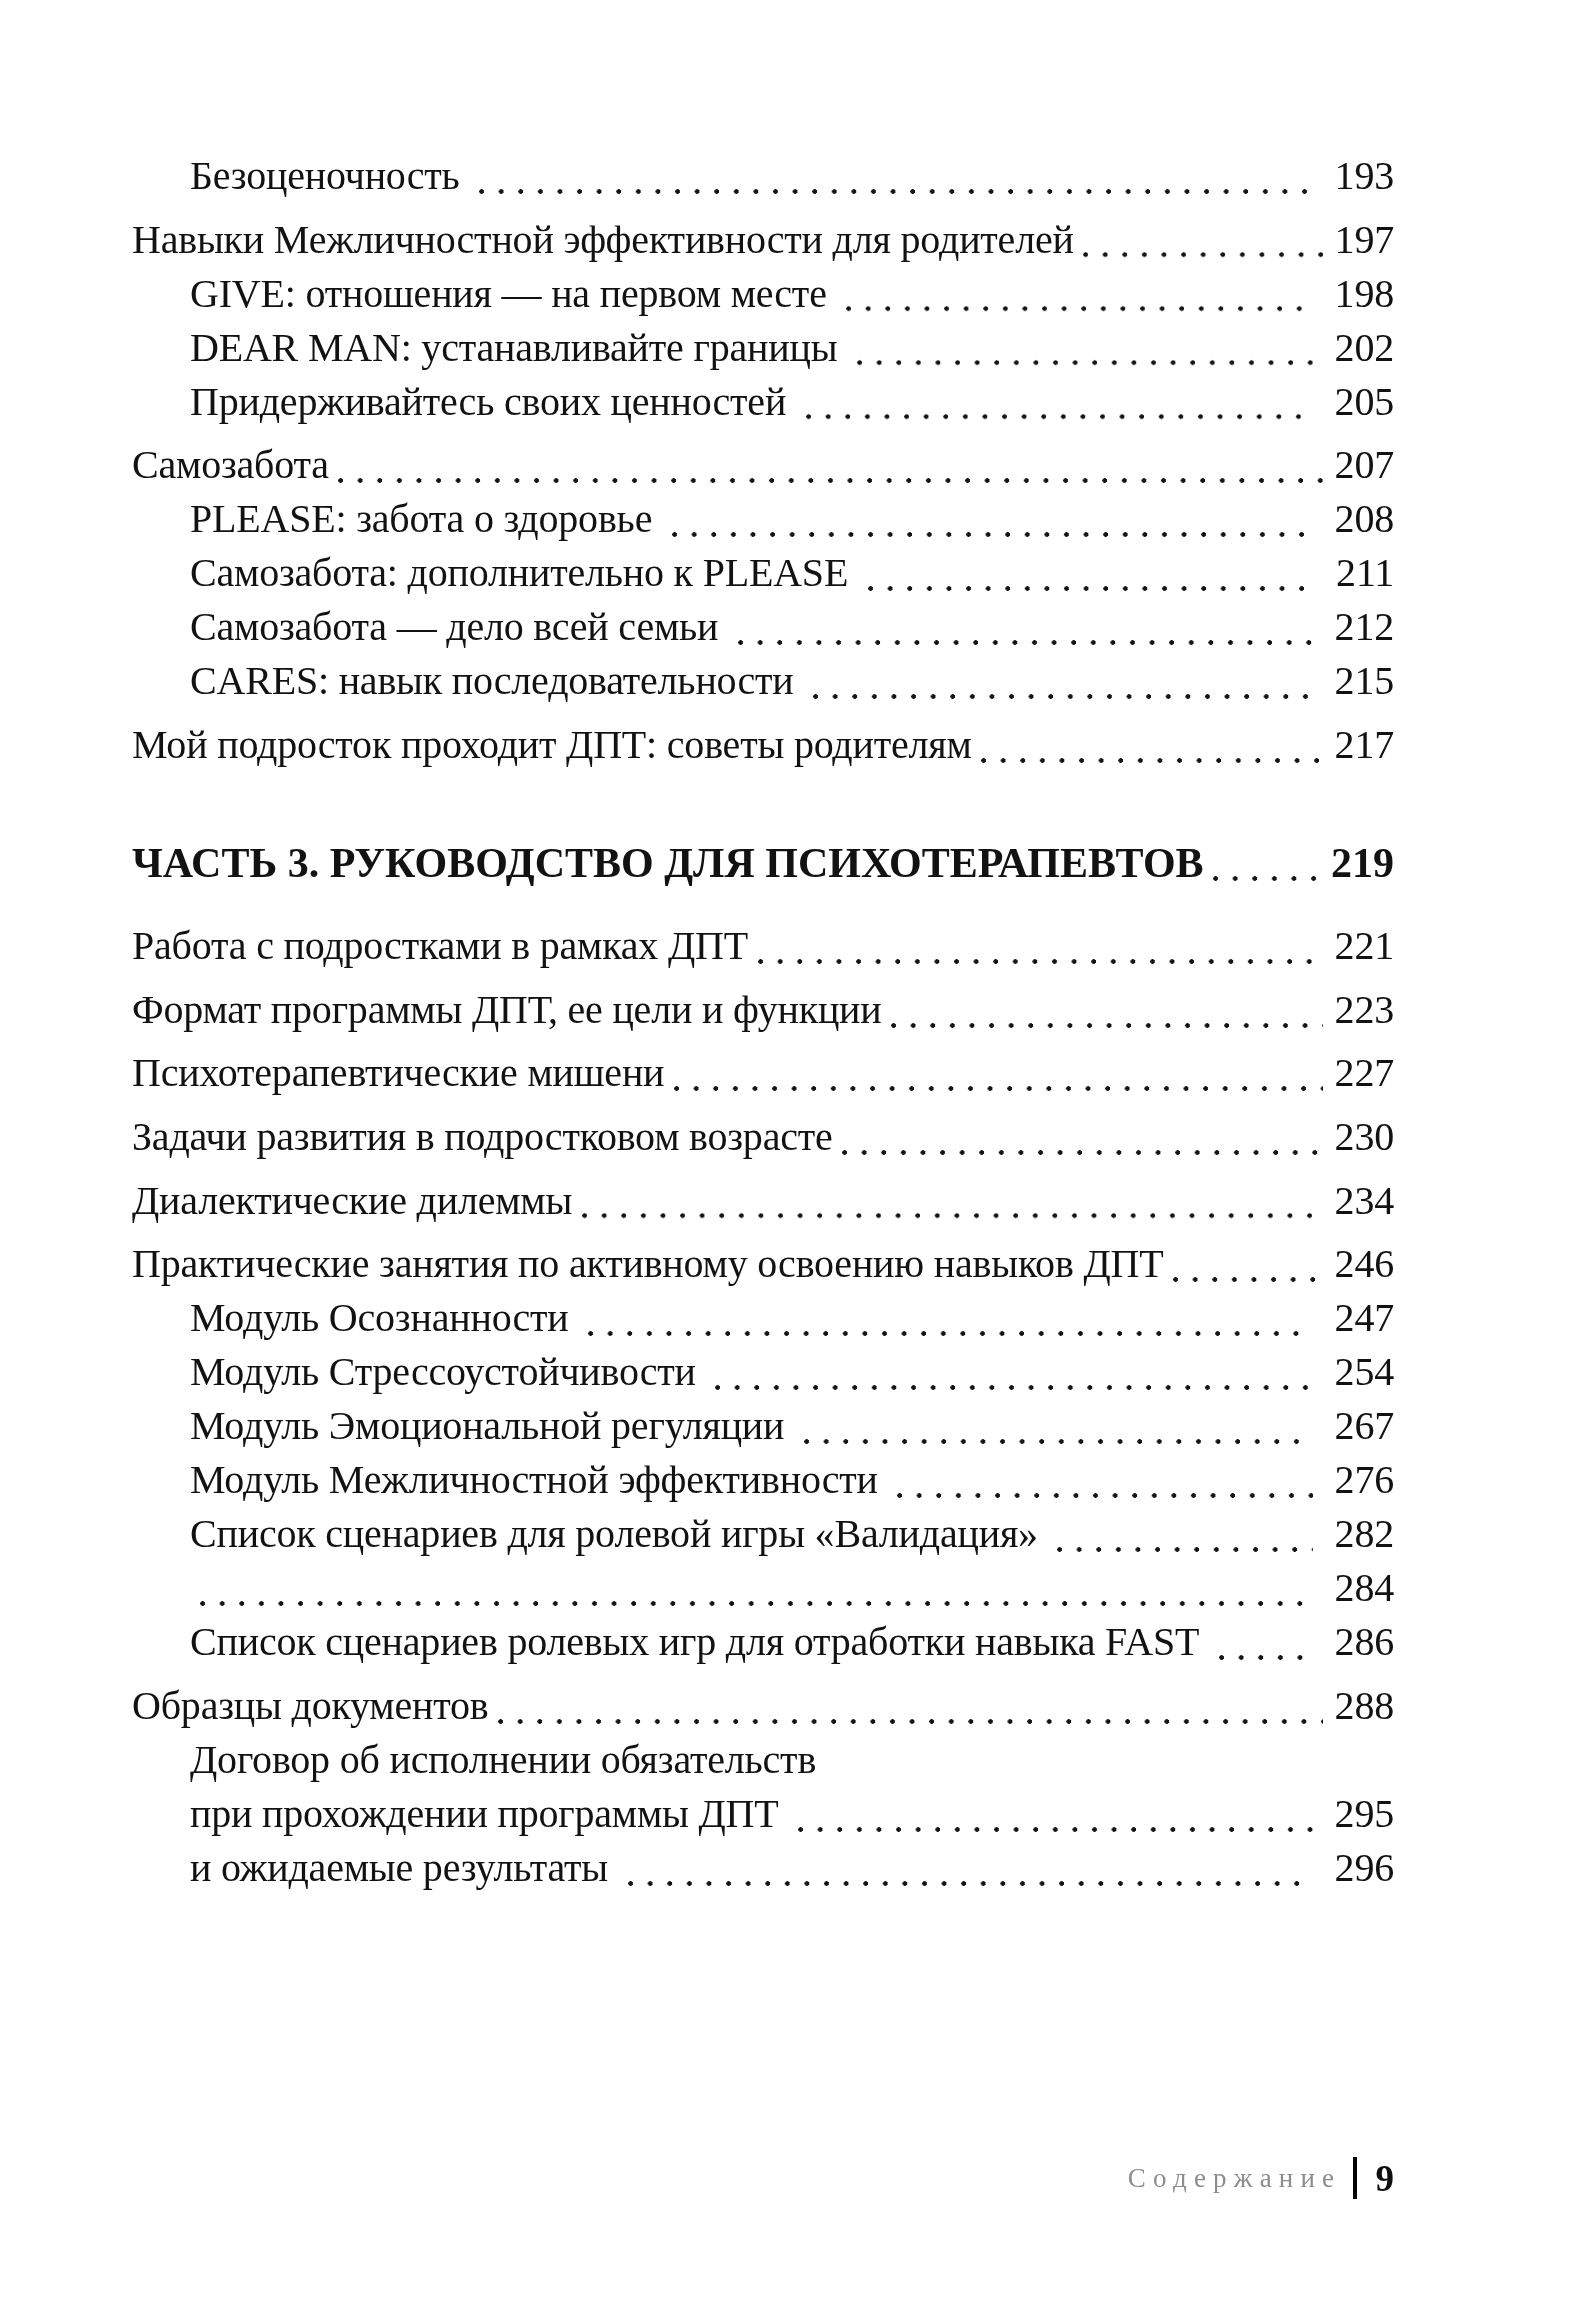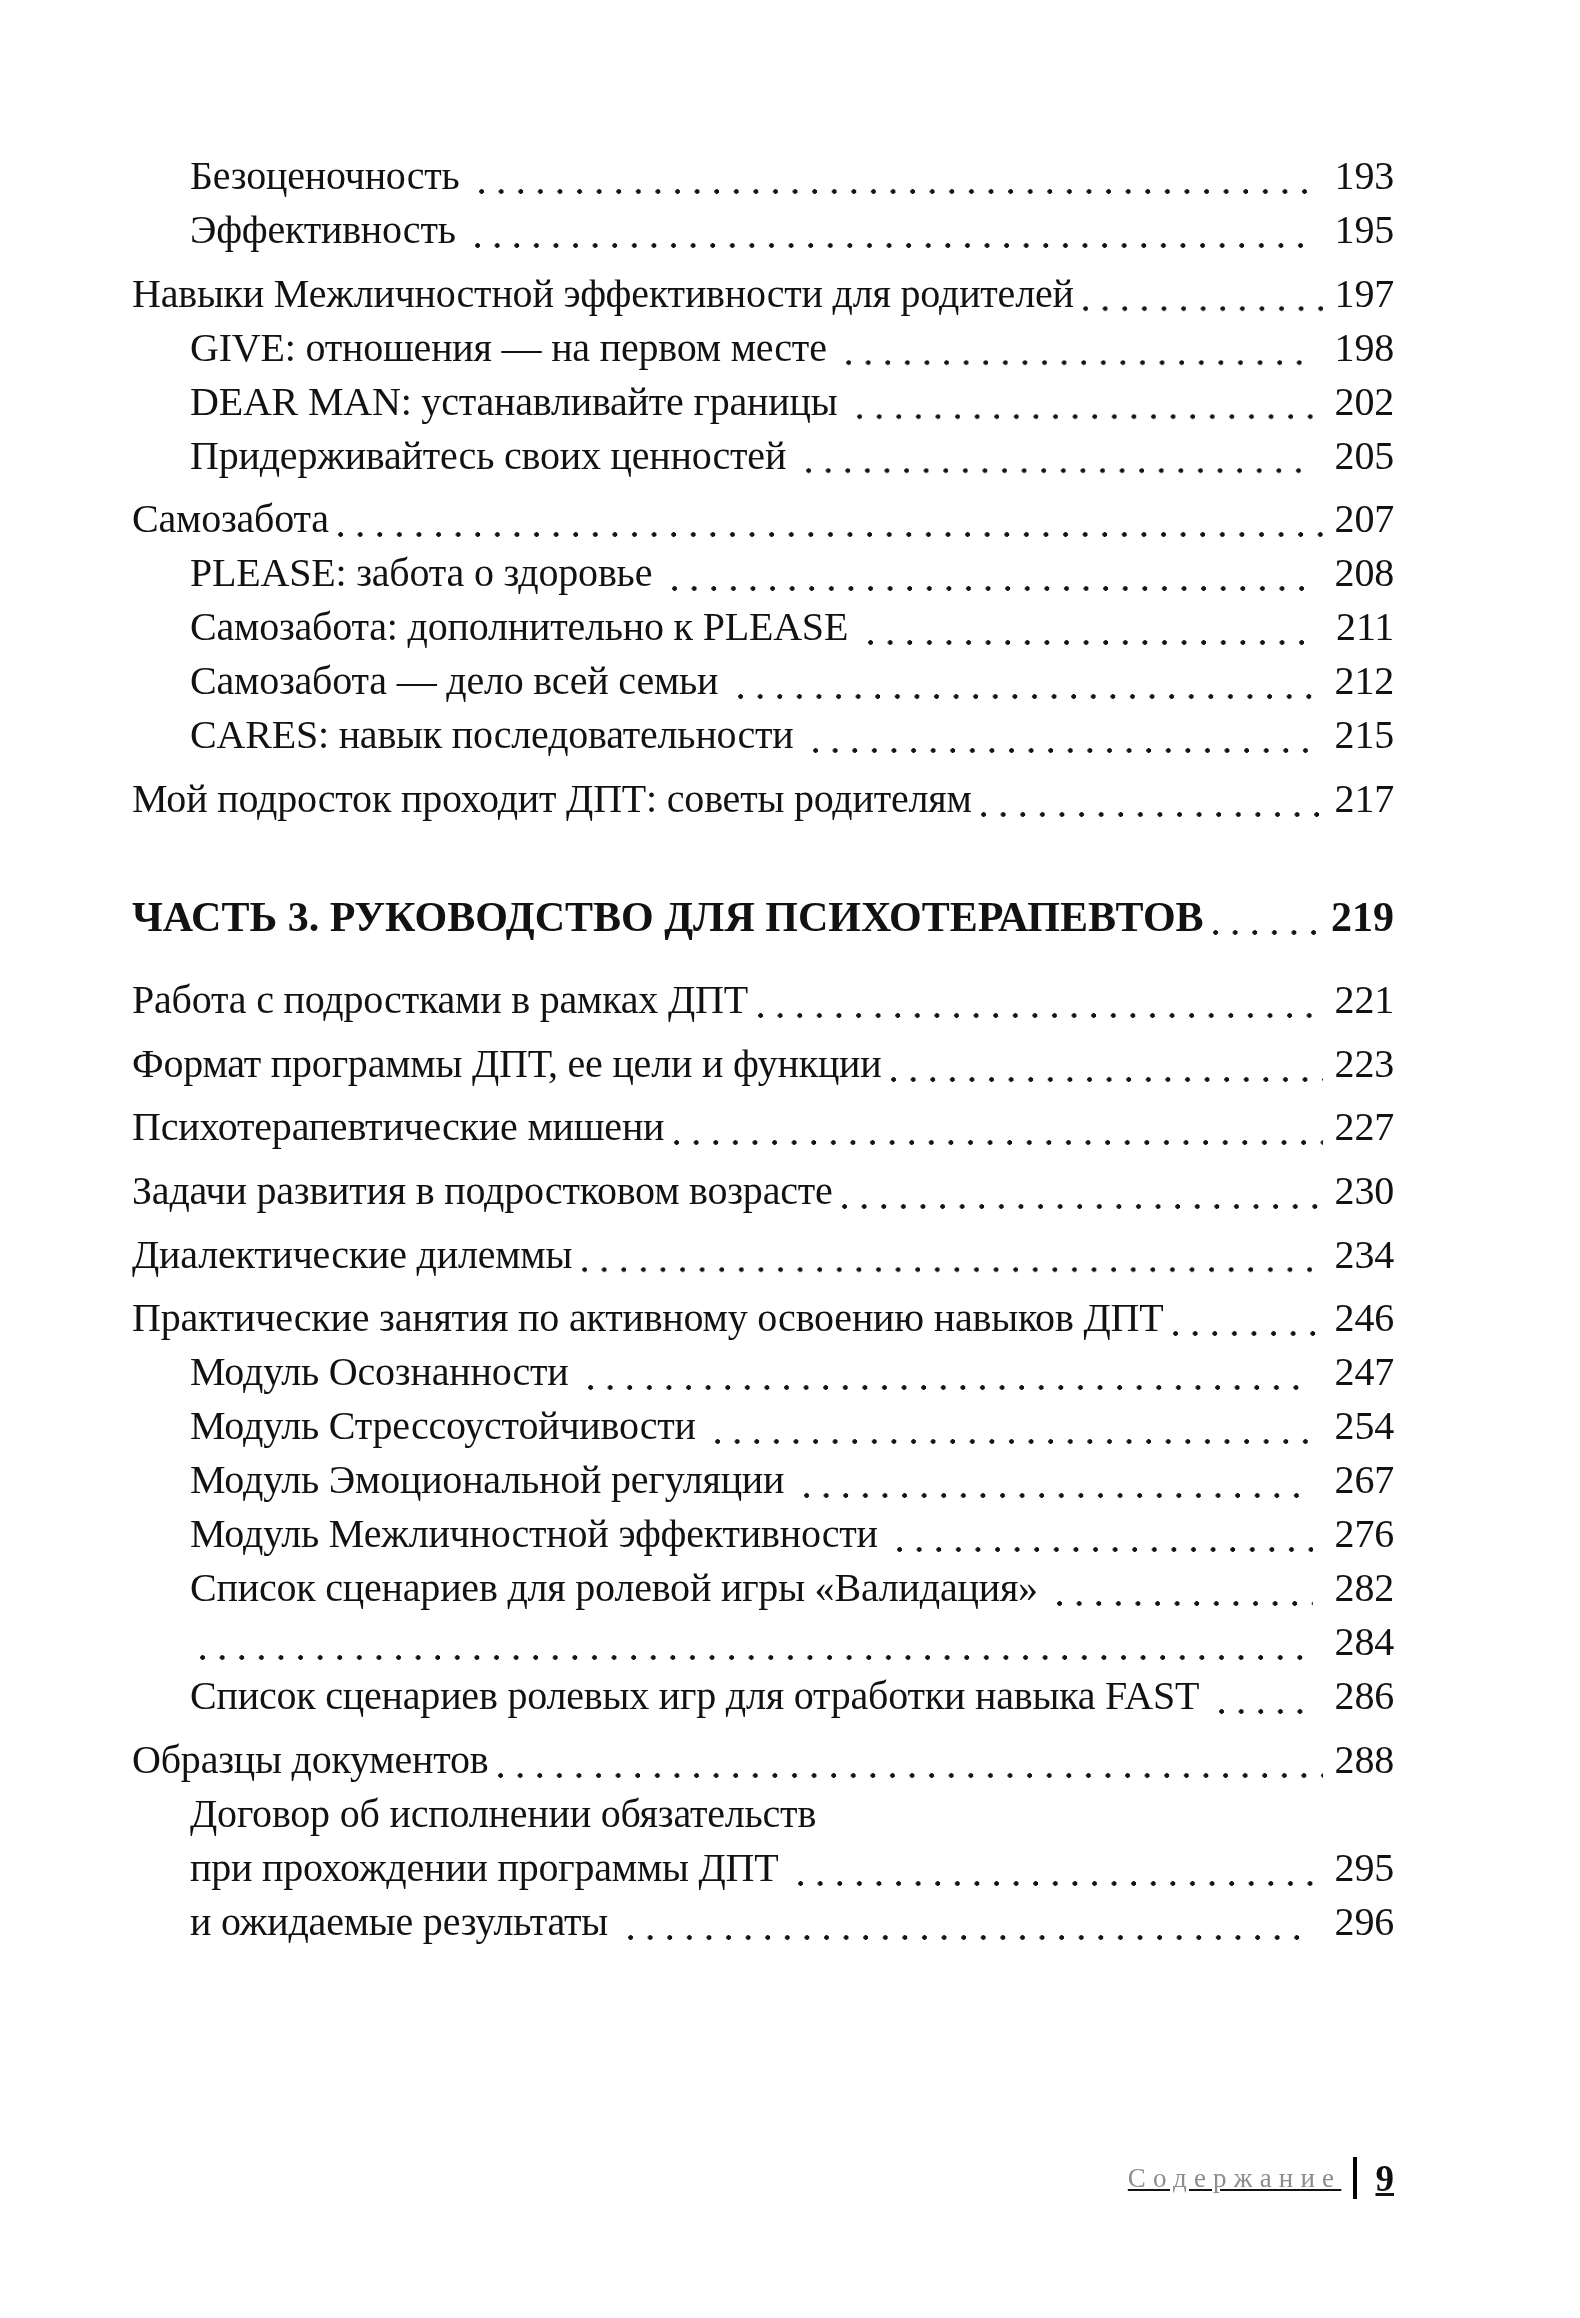--- a/index.html
+++ b/index.html
@@ -45,21 +45,20 @@
     background-position: left bottom;
   }
   .part .leader { margin-bottom: 14.4px; }
   .pagenum { flex: 0 0 auto; }
   .footer {
     position: absolute;
     right: 187px;
     bottom: 120px;
     display: flex;
     align-items: center;
-    text-decoration: underline;
   }
   .footer-label {
     font-size: 27px;
     letter-spacing: 7.2px;
     color: #8d8d8d;
     line-height: 1;
   }
   .footer-bar {
     width: 4px; height: 42px;
     background: #000;
@@ -74,25 +73,20 @@
 </style>
 </head>
 <body>
 
 <div class="page">
   <main id="toc">
       <div class="row lvl1">
         <span class="label">Безоценочность</span>
         <span class="leader"></span>
         <span class="pagenum">193</span>
-      </div>
-      <div class="row lvl1">
-        <span class="label">Эффективность</span>
-        <span class="leader"></span>
-        <span class="pagenum">195</span>
       </div>
       <div class="row lvl0">
         <span class="label">Навыки Межличностной эффективности для родителей</span>
         <span class="leader"></span>
         <span class="pagenum">197</span>
       </div>
       <div class="row lvl1">
         <span class="label">GIVE: отношения — на первом месте</span>
         <span class="leader"></span>
         <span class="pagenum">198</span>

